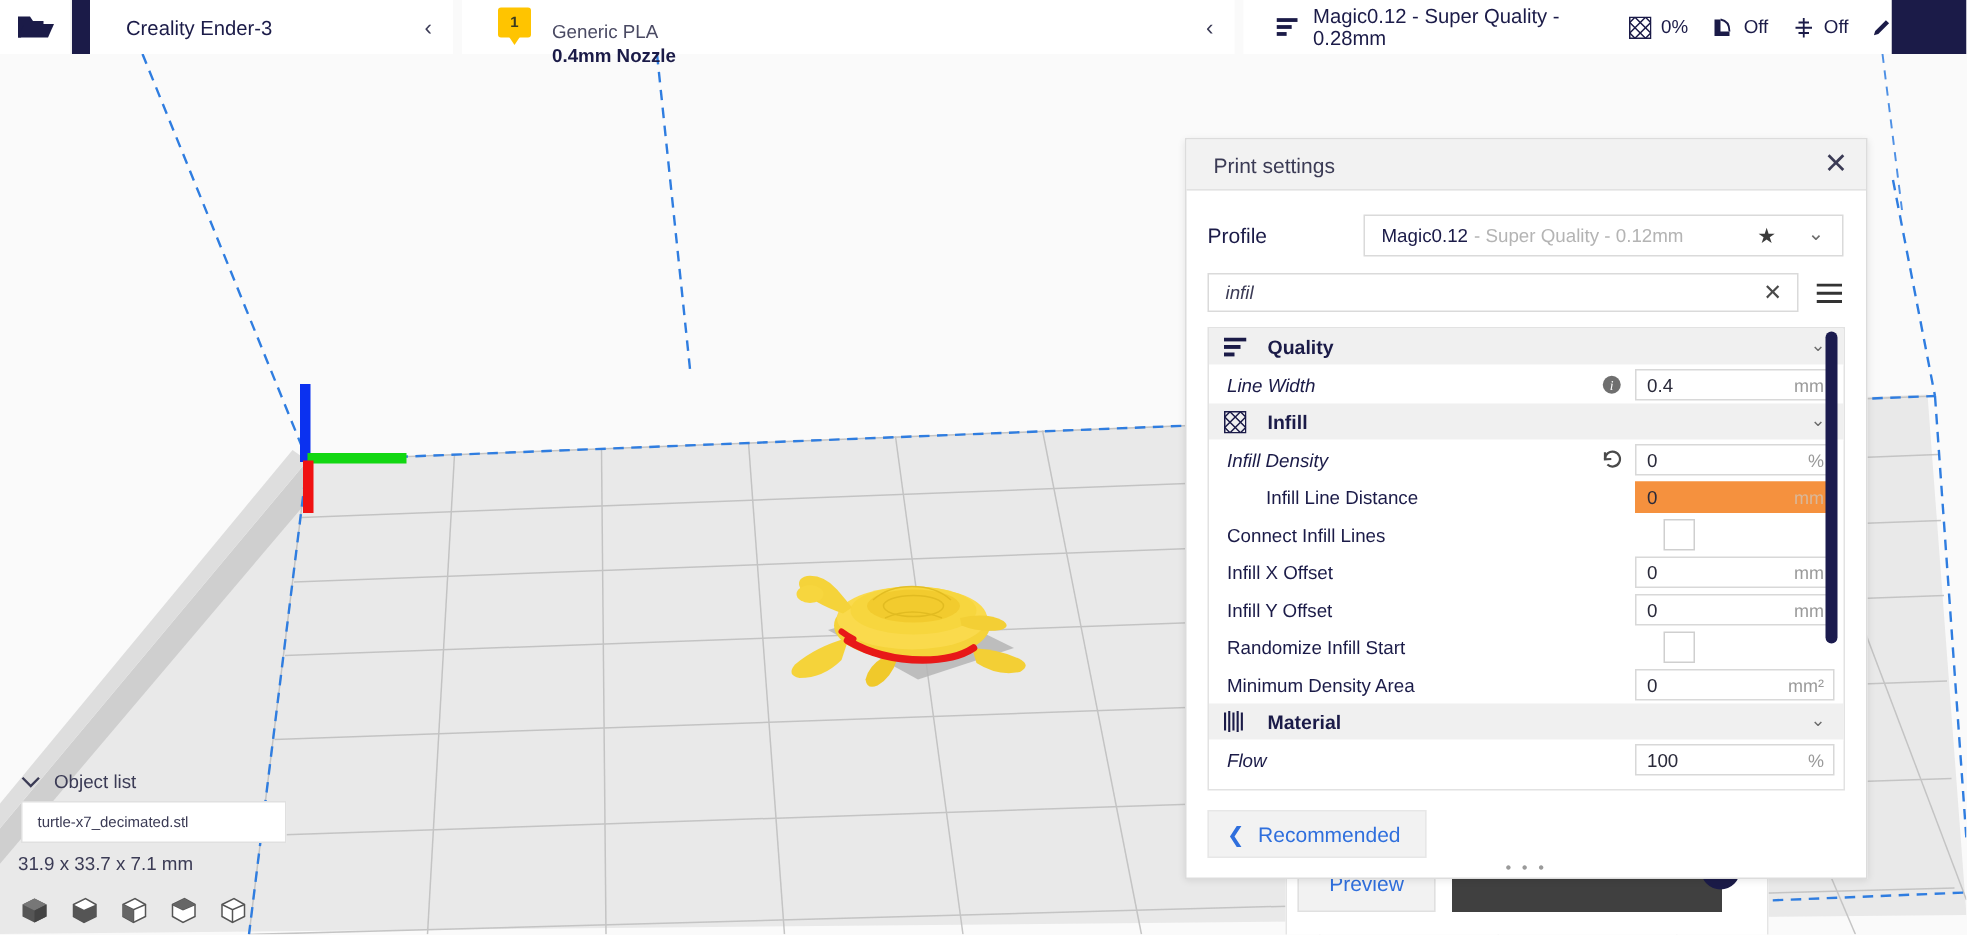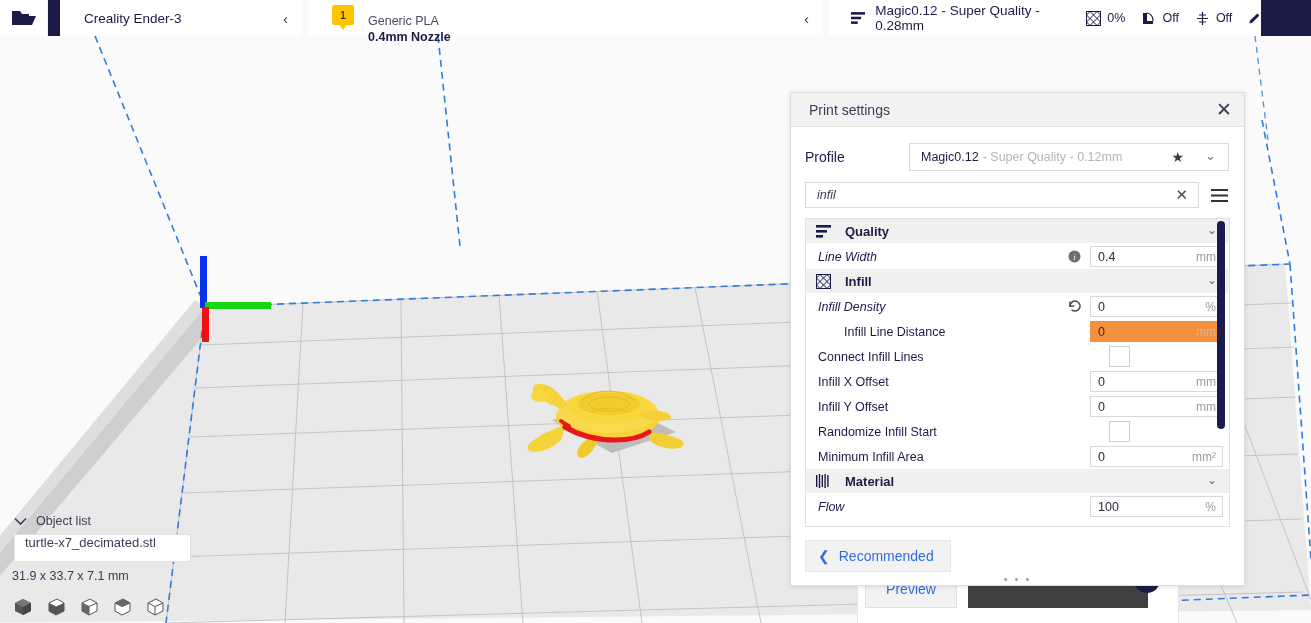--- a/index.html
+++ b/index.html
@@ -76,22 +76,22 @@
   .objlist {
     position: absolute; left: 0; bottom: 0; width: 200px;
     z-index: 30;
     padding: 0 0 6px 0;
   }
   .ol-header { display: flex; align-items: center; gap: 9px; padding: 0 0 6px 14px; }
   .ol-header .t { font-size: 12.5px; color: #3b3b55; }
   .ol-card {
     background: #fff; border: 1px solid #e0e0e0;
     margin: 0 9px 0 14px; height: 28px;
-    display: flex; align-items: flex-start; padding: 0 10px;
-    font-size: 13px; color: #3b3b55;
+    display: flex; align-items: center; padding: 0 10px;
+    font-size: 10px; color: #3b3b55;
   }
   .ol-name { display: flex; align-items: center; gap: 12px; padding: 14px 0 0 14px; }
   .ol-name .t { font-size: 12.5px; color: #3b3b55; }
   .ol-dims { padding: 7px 0 0 12px; font-size: 12.5px; color: #3b3b55; }
   .ol-icons { display: flex; gap: 13px; padding: 14px 0 0 13px; }
 
   
   .actionpanel {
     position: absolute; right: 0; bottom: -8px; width: 322px; height: 85px;
     background: #fff; border: 1px solid #e5e5e5;
@@ -535,21 +535,21 @@
             <span class="val-field">
               <span>0</span>
               <span class="unit">mm</span>
             </span>
           </div>
           <div class="set-row">
             <span class="slabel">Randomize Infill Start</span>
             <span class="chk-field"></span>
           </div>
           <div class="set-row">
-            <span class="slabel">Minimum Infill Area</span>
+            <span class="slabel">Minimum Density Area</span>
             <span class="val-field">
               <span>0</span>
               <span class="unit">mm²</span>
             </span>
           </div>
           <div class="cat-row">
             <span class="cicon">
               <svg width="15" height="14" viewBox="0 0 15 14">
                 <g fill="#1b1b48">
                   <rect x="0" y="1" width="1.4" height="12"></rect>

